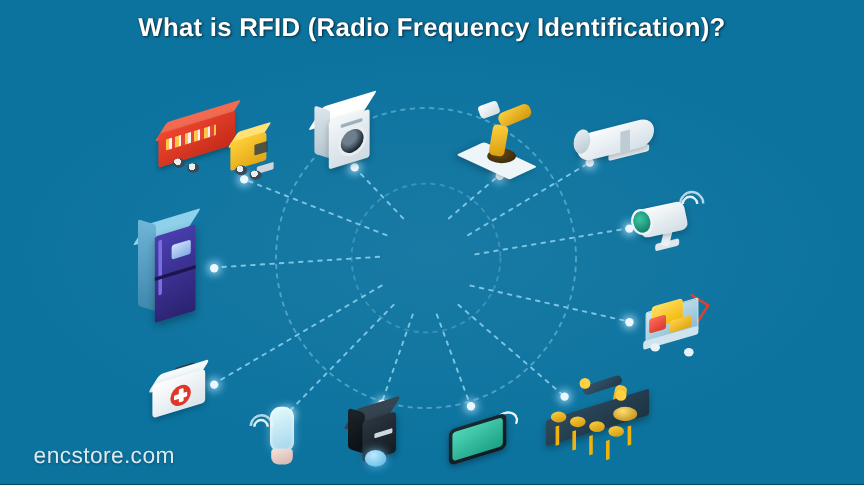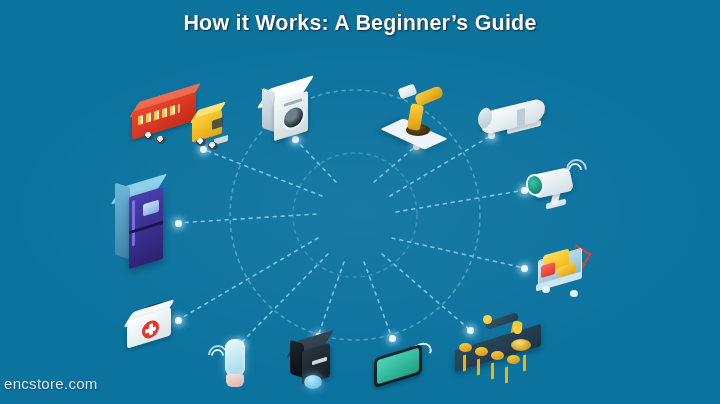--- a/index.html
+++ b/index.html
@@ -12,21 +12,21 @@
      pointer-events:none;}
 
   
   .titlewrap{position:absolute;left:0;top:8px;width:720px;text-align:center;z-index:40;}
   .tline{color:#ffffff;font-weight:bold;letter-spacing:.2px;
          text-shadow:1px 1px 2px rgba(0,0,0,.55),0 0 1px rgba(0,0,0,.6);}
   .tline1{font-size:21.5px;line-height:30px;}
   .tline2{font-size:21.5px;line-height:30px;}
 
   
-  .wm{position:absolute;left:4px;bottom:12px;color:#dbe9f0;font-size:15px;
+  .wm{position:absolute;left:28px;bottom:12px;color:#dbe9f0;font-size:19px;
       letter-spacing:.3px;text-shadow:0 1px 2px rgba(0,0,0,.35);z-index:40;text-align:center;}
 
   
   #net{position:absolute;left:0;top:0;width:720px;height:404px;z-index:5;}
 
   
   .node{position:absolute;z-index:20;width:0;height:0;}
   .node .art{position:absolute;transform:translate(-50%,-50%);}
 
   
@@ -272,21 +272,21 @@
   <div class="glow" style="left:521px;top:187px"></div>
   <div class="glow" style="left:521px;top:265px"></div>
   <div class="glow" style="left:467px;top:327px"></div>
   <div class="glow" style="left:389px;top:335px"></div>
   <div class="glow" style="left:315px;top:333px"></div>
   <div class="glow" style="left:237px;top:341px"></div>
   <div class="glow" style="left:175px;top:317px"></div>
   <div class="glow" style="left:175px;top:220px"></div>
 
   <div class="titlewrap">
-    <div class="tline tline2">How it Works: A Beginner’s Guide</div>
+    <div class="tline tline1">What is RFID (Radio Frequency Identification)?</div>
   </div>
 
 
   <div class="node" style="left:184px;top:125px">
     <div class="art truck iso">
       <div class="tk-boxtop"></div>
         <div class="tk-box"></div>
         <div class="tk-logo"></div>
       <div class="tk-cabtop"></div>
         <div class="tk-cab"></div>

